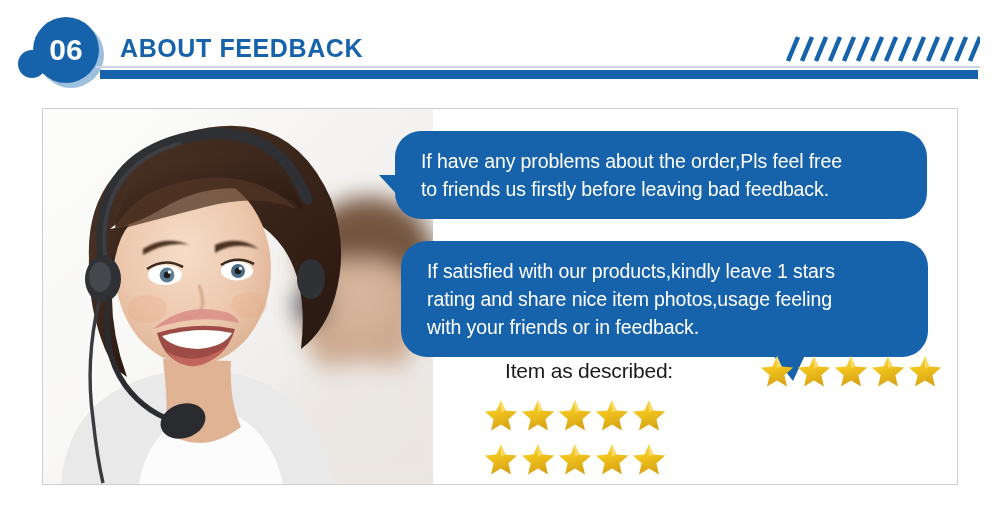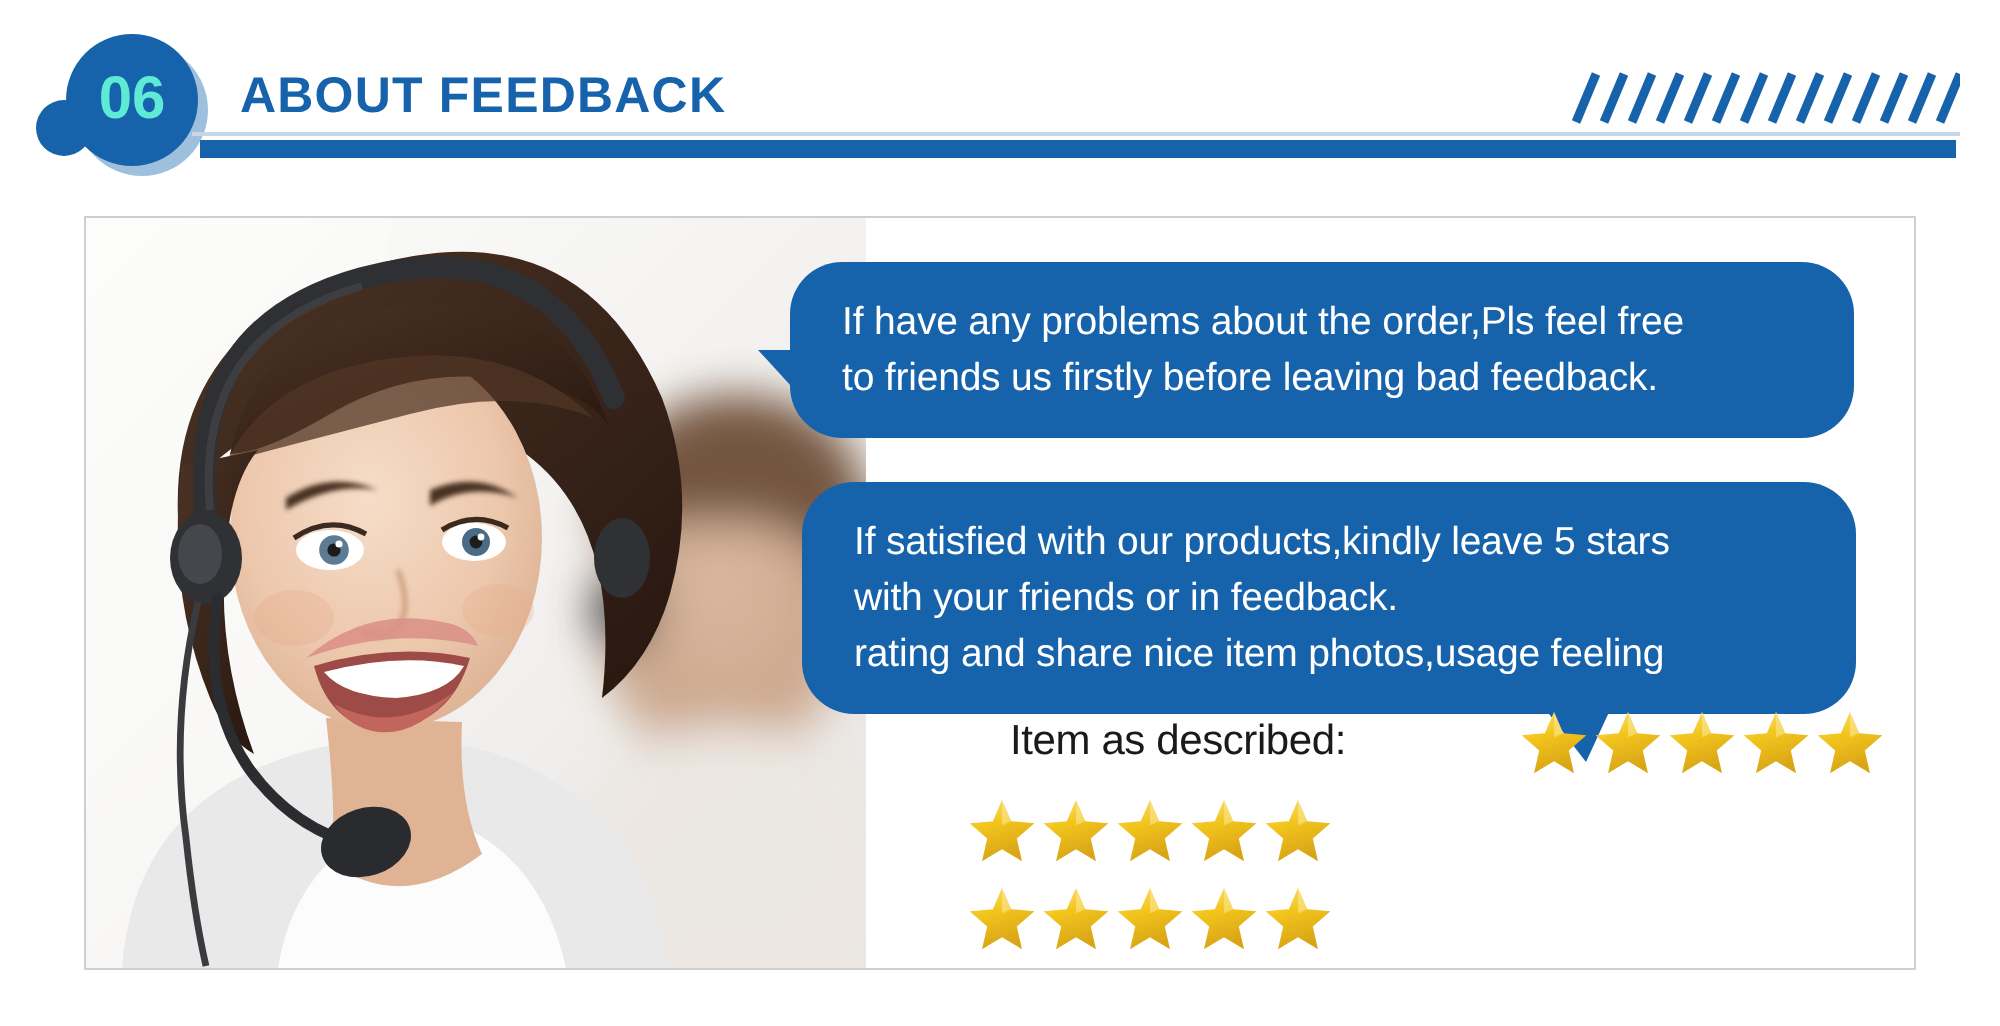--- a/index.html
+++ b/index.html
@@ -24,21 +24,21 @@
     width: 66px; height: 66px; border-radius: 50%;
     background: #9fc0dd;
   }
   .badge-circle {
     position: absolute; left: 33px; top: 17px;
     width: 66px; height: 66px; border-radius: 50%;
     background: #1763ab;
     display: flex; align-items: center; justify-content: center;
   }
   .badge-num {
-    color: #5eead4; font-size: 30px; font-weight: bold;
+    color: #ffffff; font-size: 30px; font-weight: bold;
     letter-spacing: 0px; line-height: 1;
     font-family: "Liberation Sans", sans-serif;
   }
 
   .header-title {
     position: absolute; left: 120px; top: 34px;
     font-size: 25px; font-weight: bold; color: #1763ab;
     letter-spacing: 0.6px; white-space: nowrap; text-align: center;
   }
 
@@ -263,23 +263,23 @@
     </div>
 
     <div class="bubble" id="bubble-1">
       <div class="tail-left"></div>
       <div>If have any problems about the order,Pls feel free</div>
       <div>to friends us firstly before leaving bad feedback.</div>
     </div>
 
     <div class="bubble" id="bubble-2">
       <div class="tail-down"></div>
-      <div>If satisfied with our products,kindly leave 5 stars</div>
+      <div>If satisfied with our products,kindly leave 1 stars</div>
+      <div>rating and share nice item photos,usage feeling</div>
       <div>with your friends or in feedback.</div>
-      <div>rating and share nice item photos,usage feeling</div>
     </div>
 
     <div class="ratings">
 
       <div class="rating-row">
         <div class="rating-label">Item as described:</div>
         <div class="stars">
           <svg class="star" width="36" height="34" viewBox="0 0 36 34">
               <defs>
                 <linearGradient id="sg1" x1="0" y1="0" x2="0.3" y2="1">

